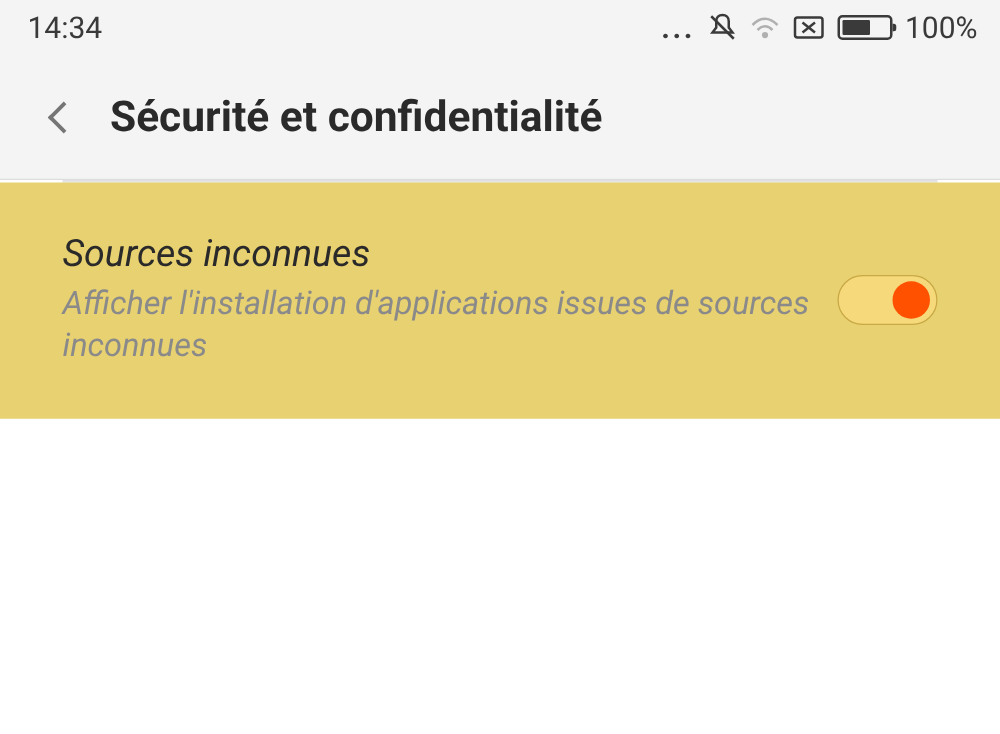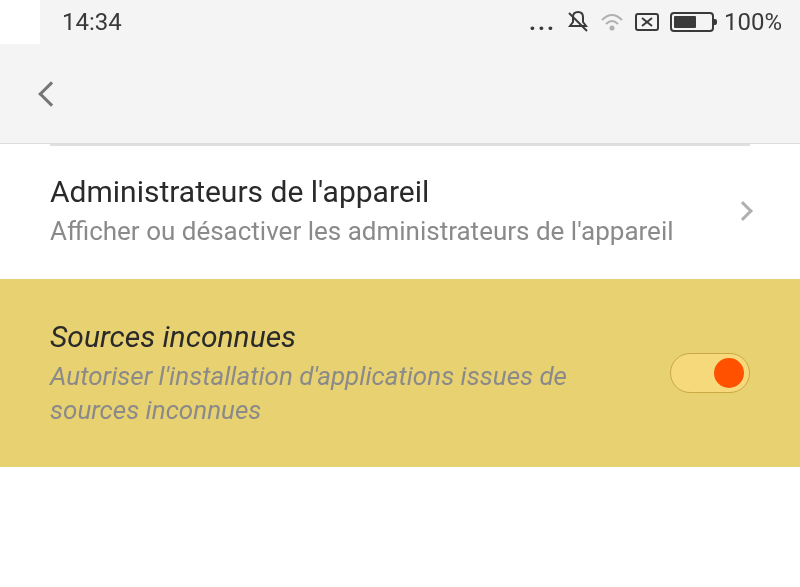--- a/index.html
+++ b/index.html
@@ -12,21 +12,20 @@
     }
     .status-bar {
       height: 44px;
       background: #f4f4f4;
       display: flex;
       align-items: center;
       justify-content: space-between;
       padding: 0 18px 0 22px;
       color: #3a3a3a;
       font-size: 24px;
-      margin-left: 40px;
     }
     .status-left { font-weight: 400; }
     .status-right {
       display: flex;
       align-items: center;
       gap: 10px;
     }
     .status-right .dots { letter-spacing: 2px; font-weight: bold; }
     .status-icon { display: inline-flex; align-items: center; }
     .header {
@@ -177,37 +176,31 @@
       <span class="battery-icon">
           <span class="battery-fill"></span>
         </span>
     </span>
     <span>100%</span>
   </div>
 </div>
 
 <div class="header">
   <div class="back-chevron"></div>
+  <div class="header-title">Sécurité et confidentialité</div>
 </div>
 
 <div class="content">
   <div class="divider-top"></div>
 
   <div class="section-divider"></div>
 
-  <div class="list-item">
-    <div class="item-text">
-      <div class="item-title">Administrateurs de l'appareil</div>
-      <div class="item-subtitle">Afficher ou désactiver les administrateurs de l'appareil</div>
-    </div>
-    <div class="right-chevron"></div>
-  </div>
 
   <div class="list-item highlighted">
     <div class="item-text">
       <div class="item-title">Sources inconnues</div>
-      <div class="item-subtitle">Autoriser l'installation d'applications issues de sources inconnues</div>
+      <div class="item-subtitle">Afficher l'installation d'applications issues de sources inconnues</div>
     </div>
     <div class="toggle">
       <div class="toggle-knob"></div>
     </div>
   </div>
 </div>
 
 </body></html>

